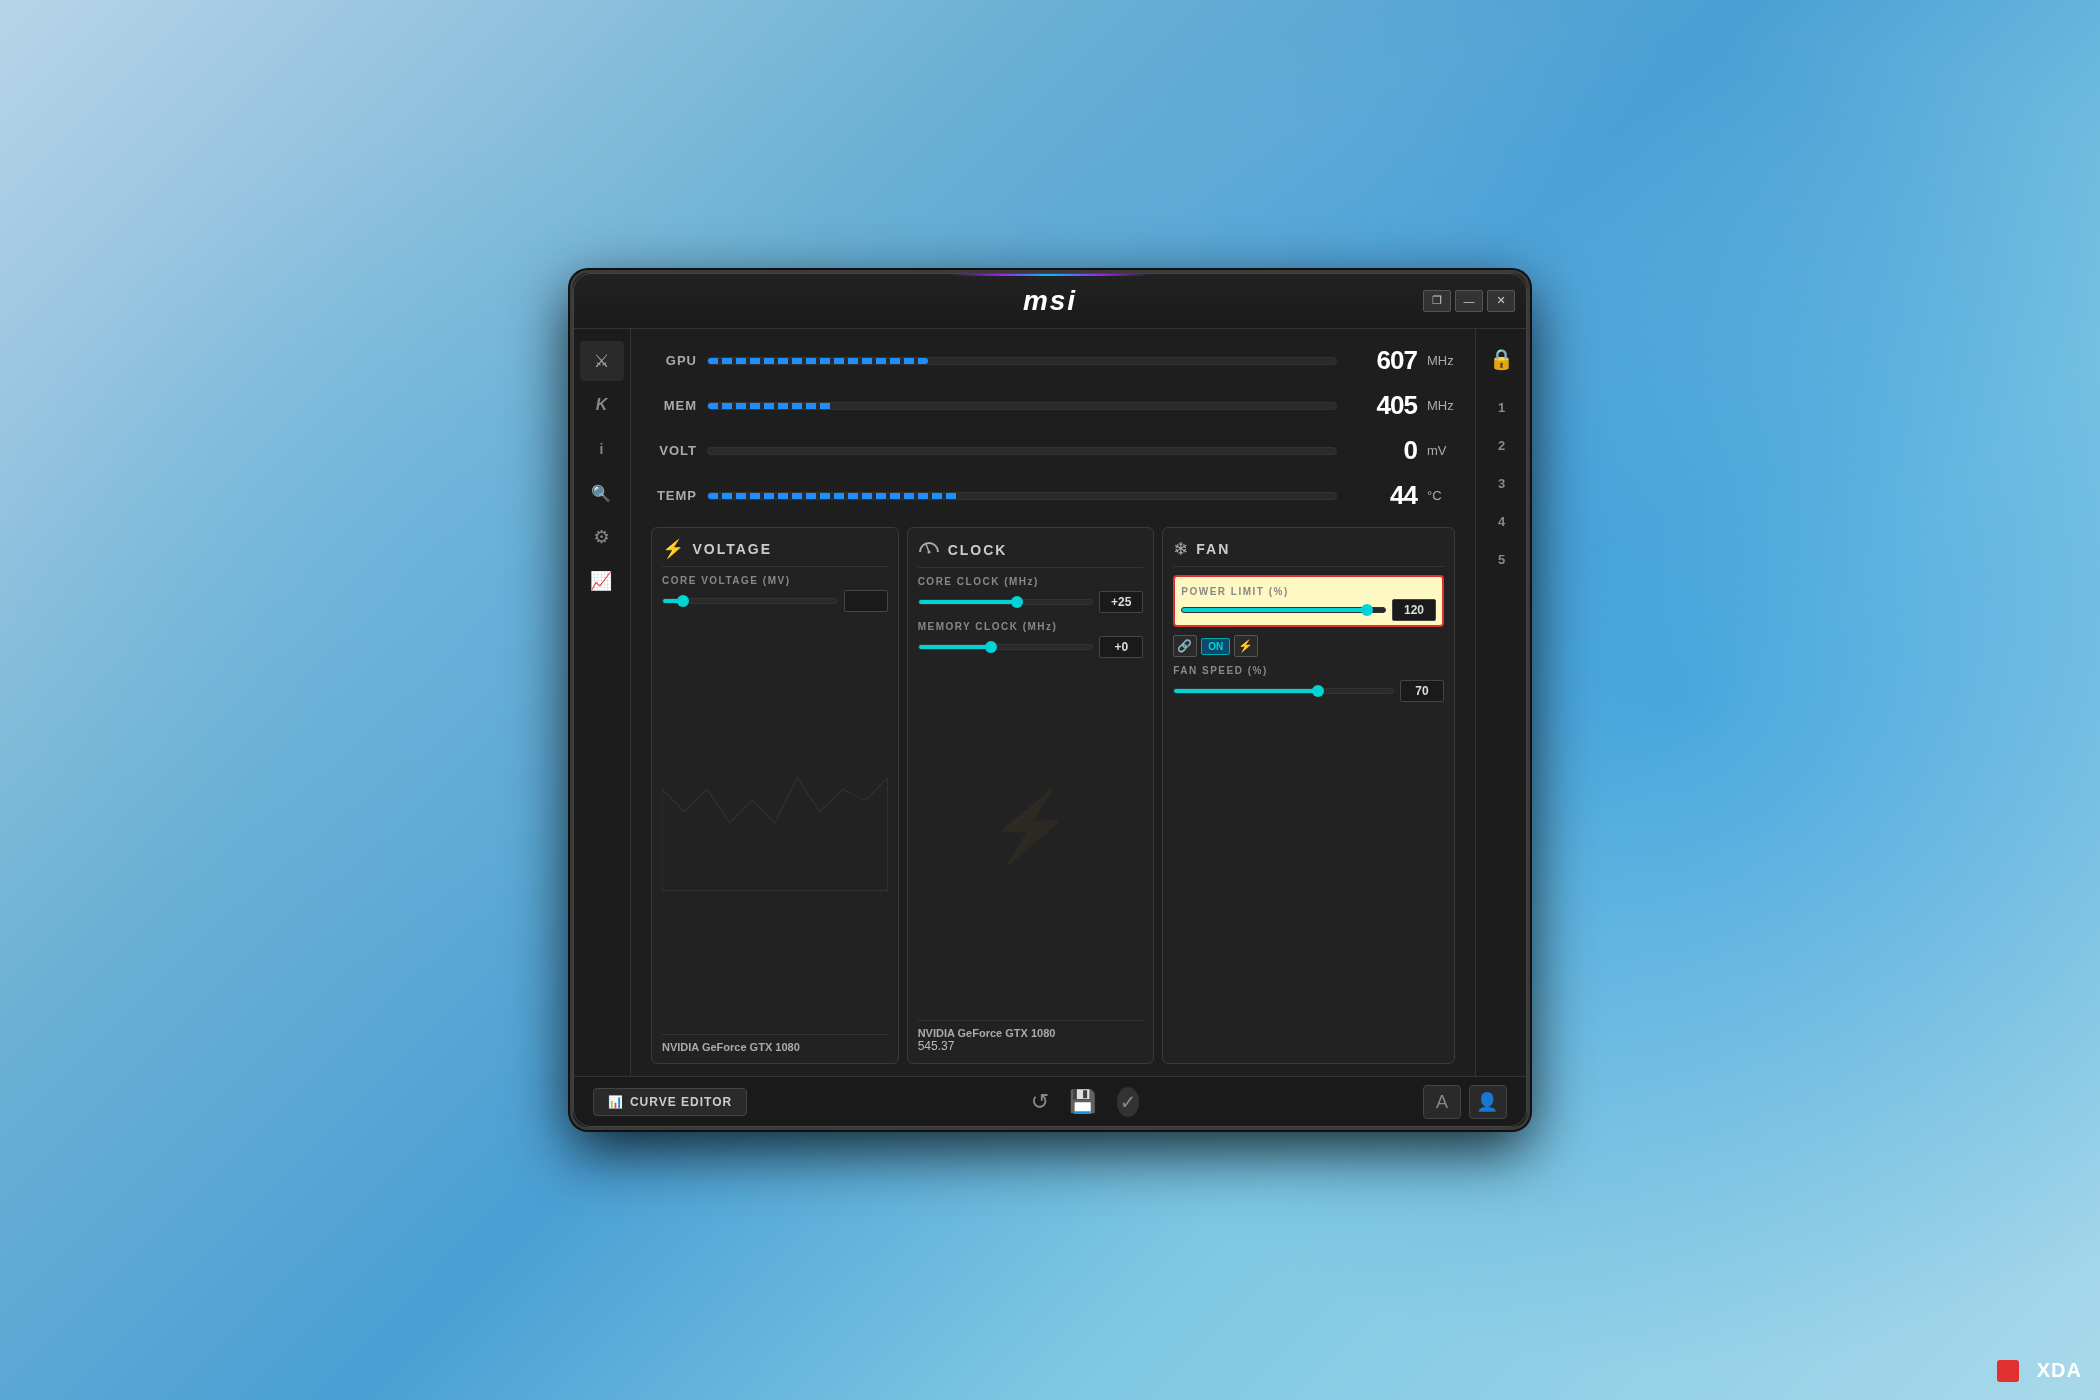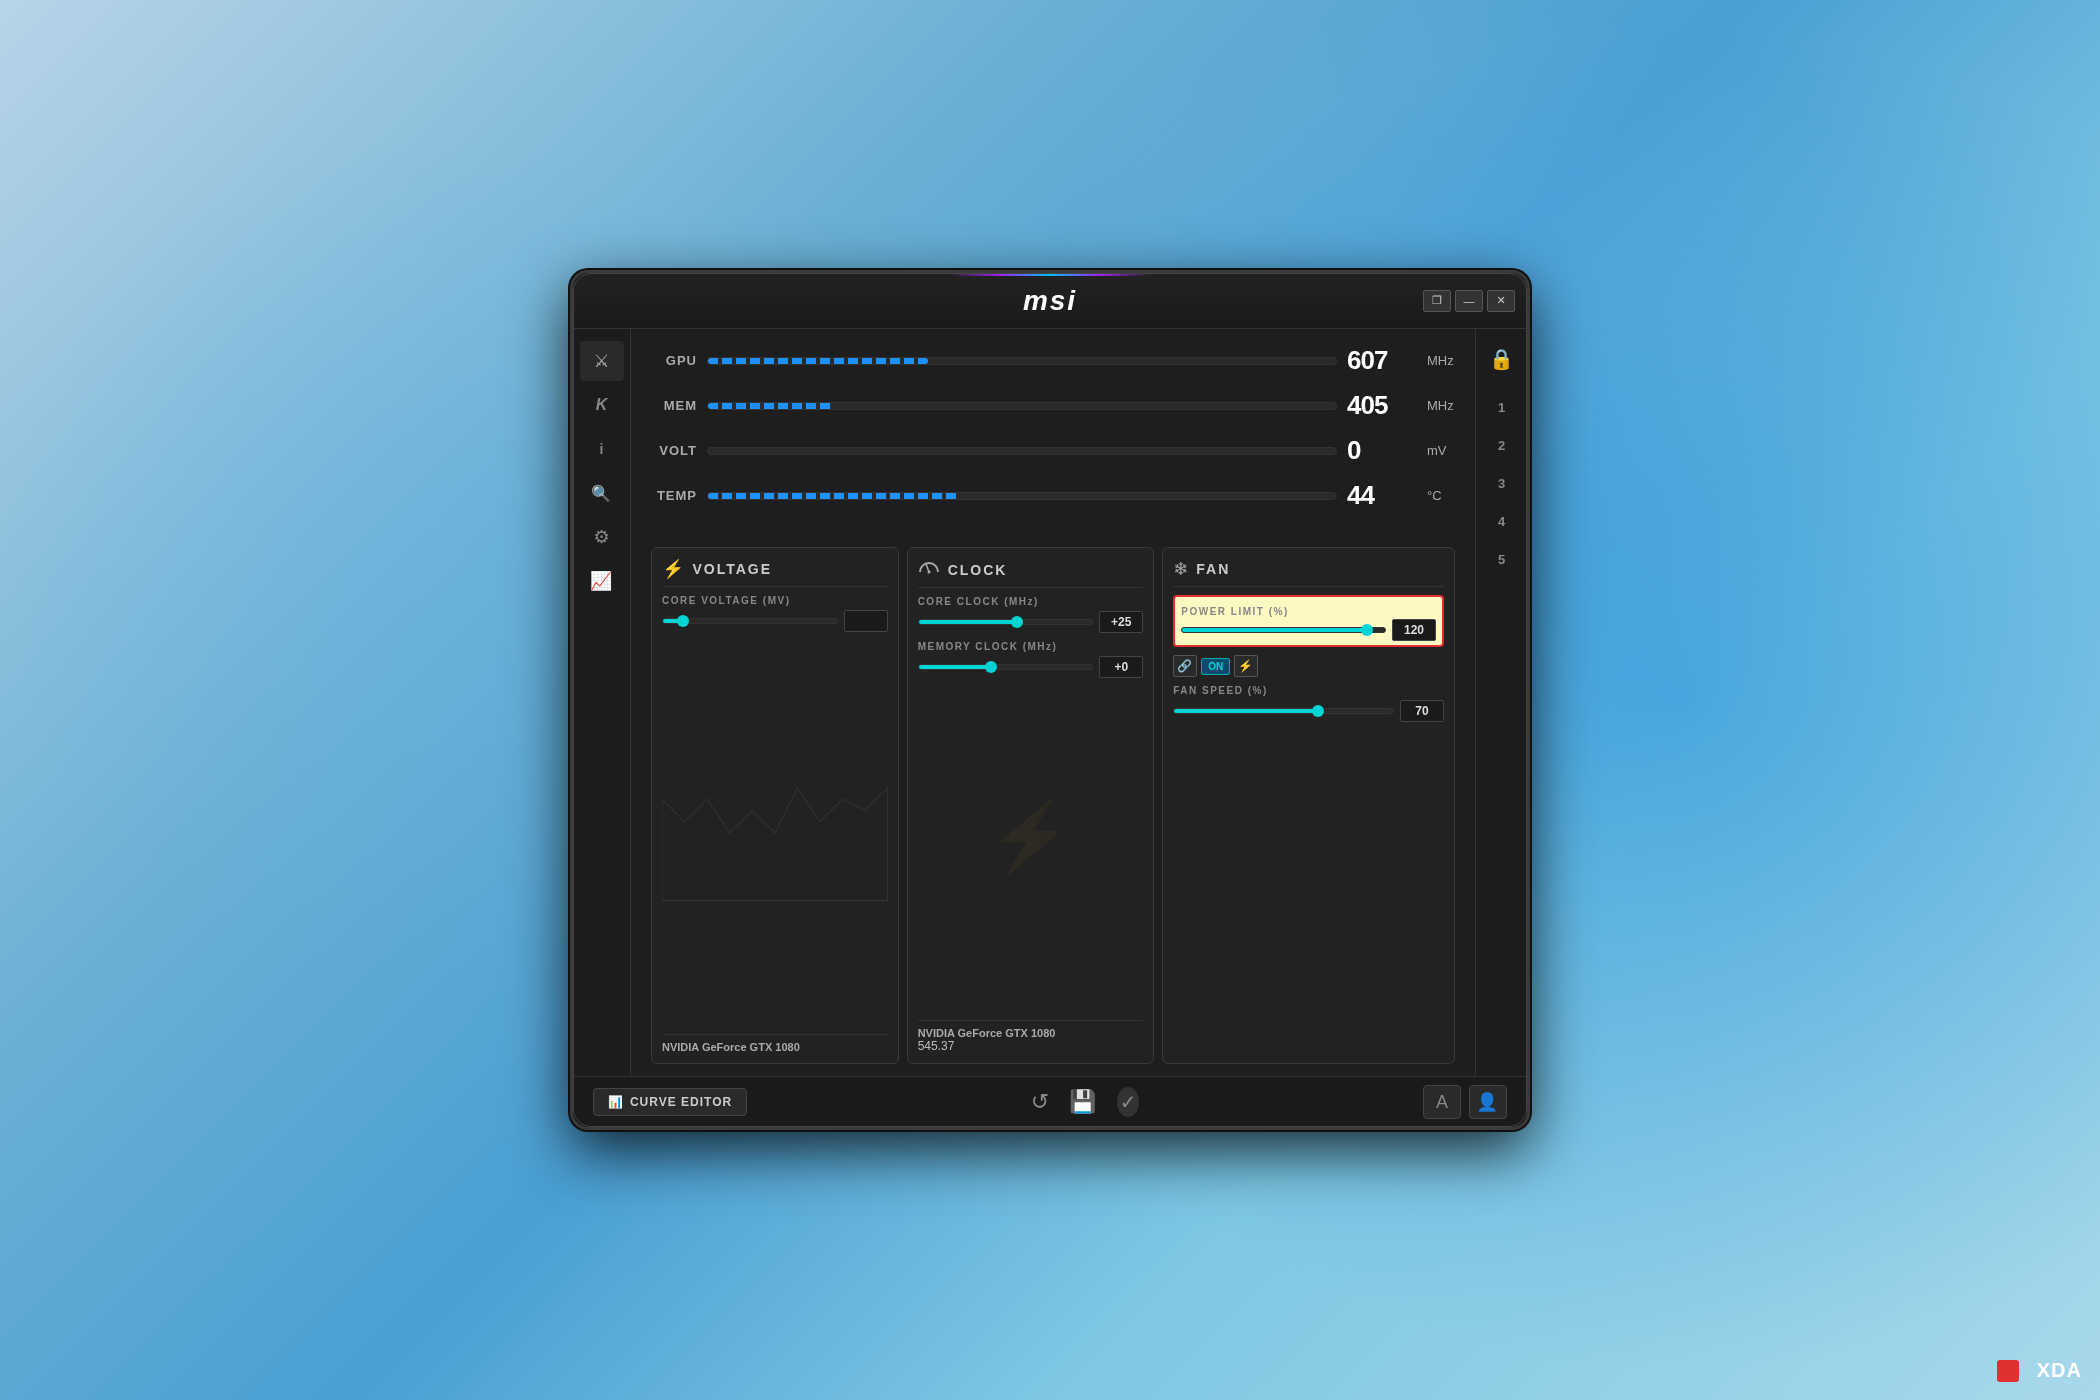--- a/index.html
+++ b/index.html
@@ -165,21 +165,20 @@
     }
 
     
     .center-content {
       flex: 1;
       display: flex;
       flex-direction: column;
       padding: 16px 20px 12px;
       background: #1e1e1e;
       overflow: hidden;
-      gap: 20px;
     }
 
     
     .sliders-area {
       display: flex;
       flex-direction: column;
       gap: 14px;
       margin-bottom: 16px;
     }
 
@@ -217,20 +216,21 @@
         transparent 10px,
         transparent 14px
       );
     }
 
     .slider-value {
       font-size: 26px;
       font-weight: 900;
       color: #fff;
       width: 70px;
+      text-align: right;
       letter-spacing: -1px;
     }
 
     .slider-unit {
       color: #aaa;
       font-size: 13px;
       width: 28px;
     }
 
     

